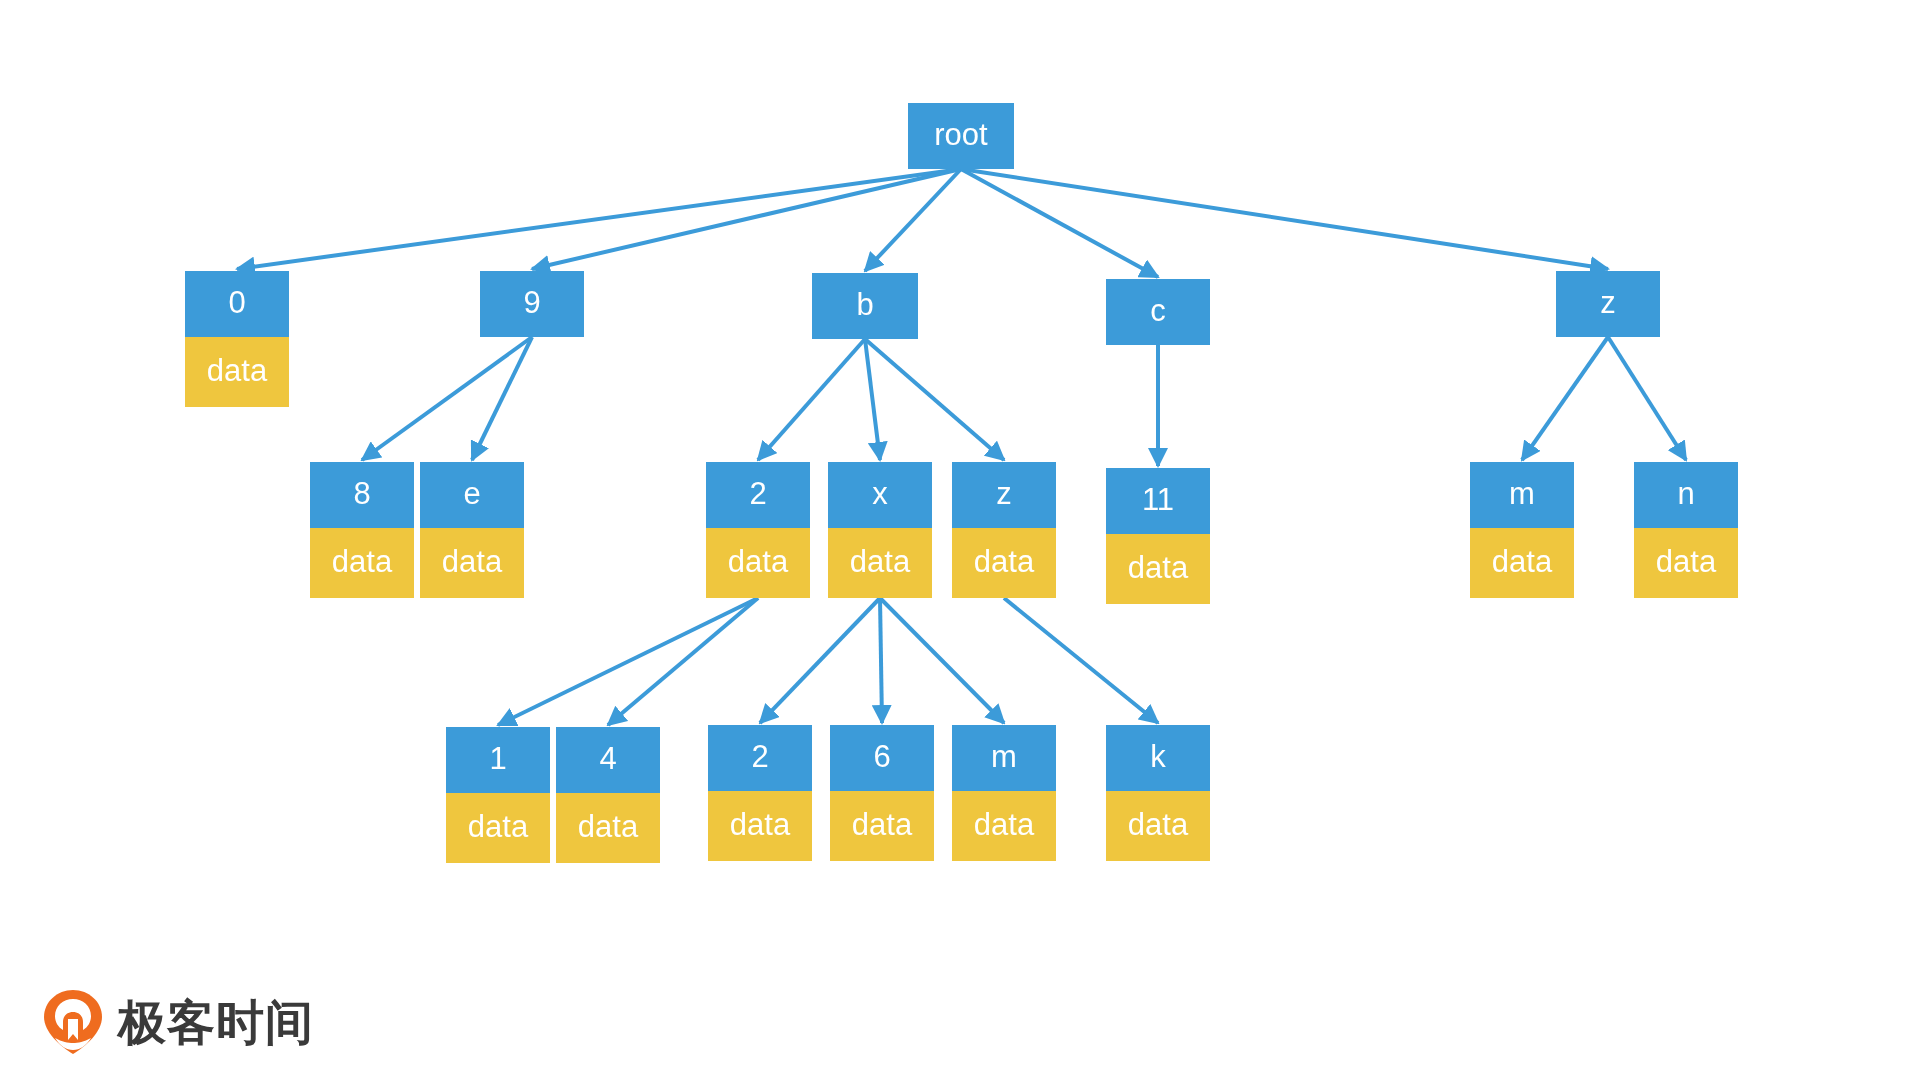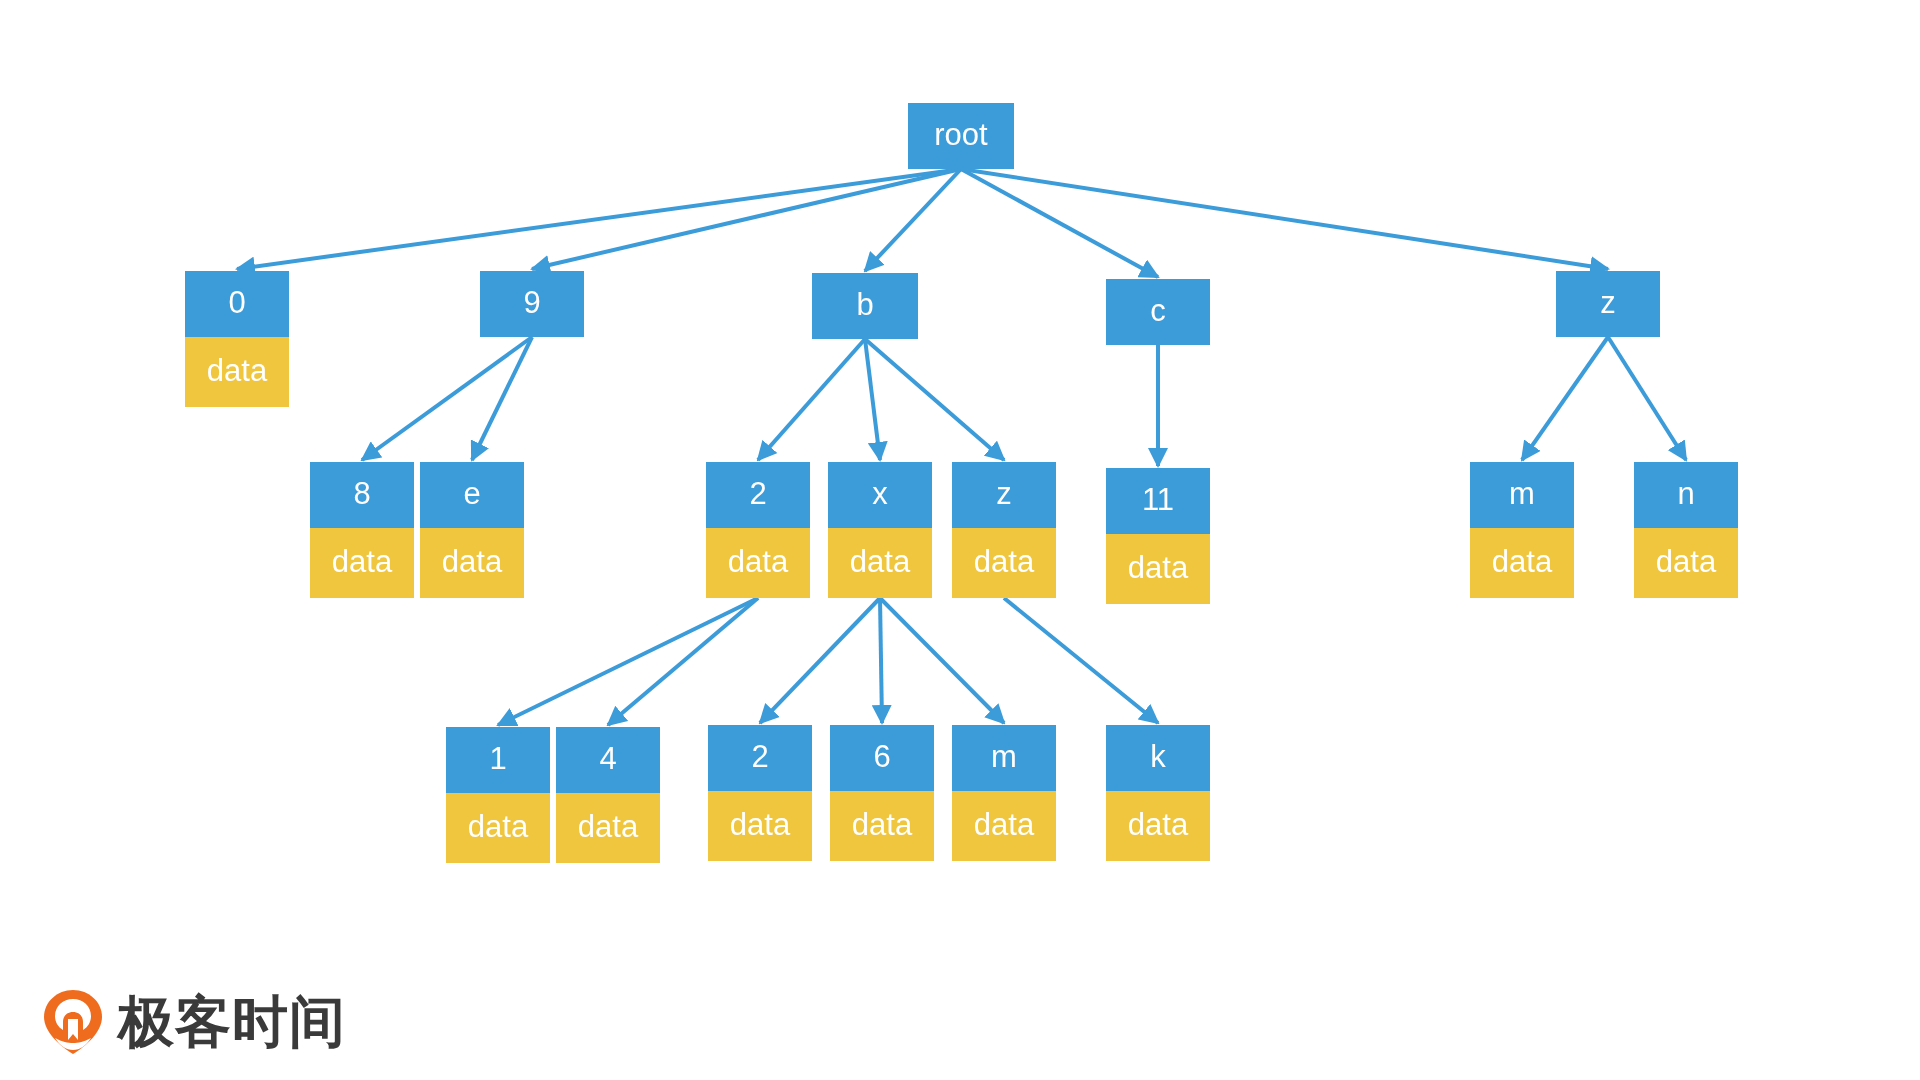--- a/index.html
+++ b/index.html
@@ -41,21 +41,21 @@
     display: flex;
     align-items: center;
     gap: 14px;
   }
   .logo-mark {
     width: 62px;
     height: 68px;
   }
   .logo-text {
     font-family: "DejaVu Sans", "Liberation Sans", sans-serif;
-    font-size: 56px;
+    font-size: 48px;
     font-weight: bold;
     color: #3a3a3a;
     letter-spacing: 1px;
     line-height: 1;
     white-space: nowrap;
   }
 </style>
 </head>
 <body>
 

